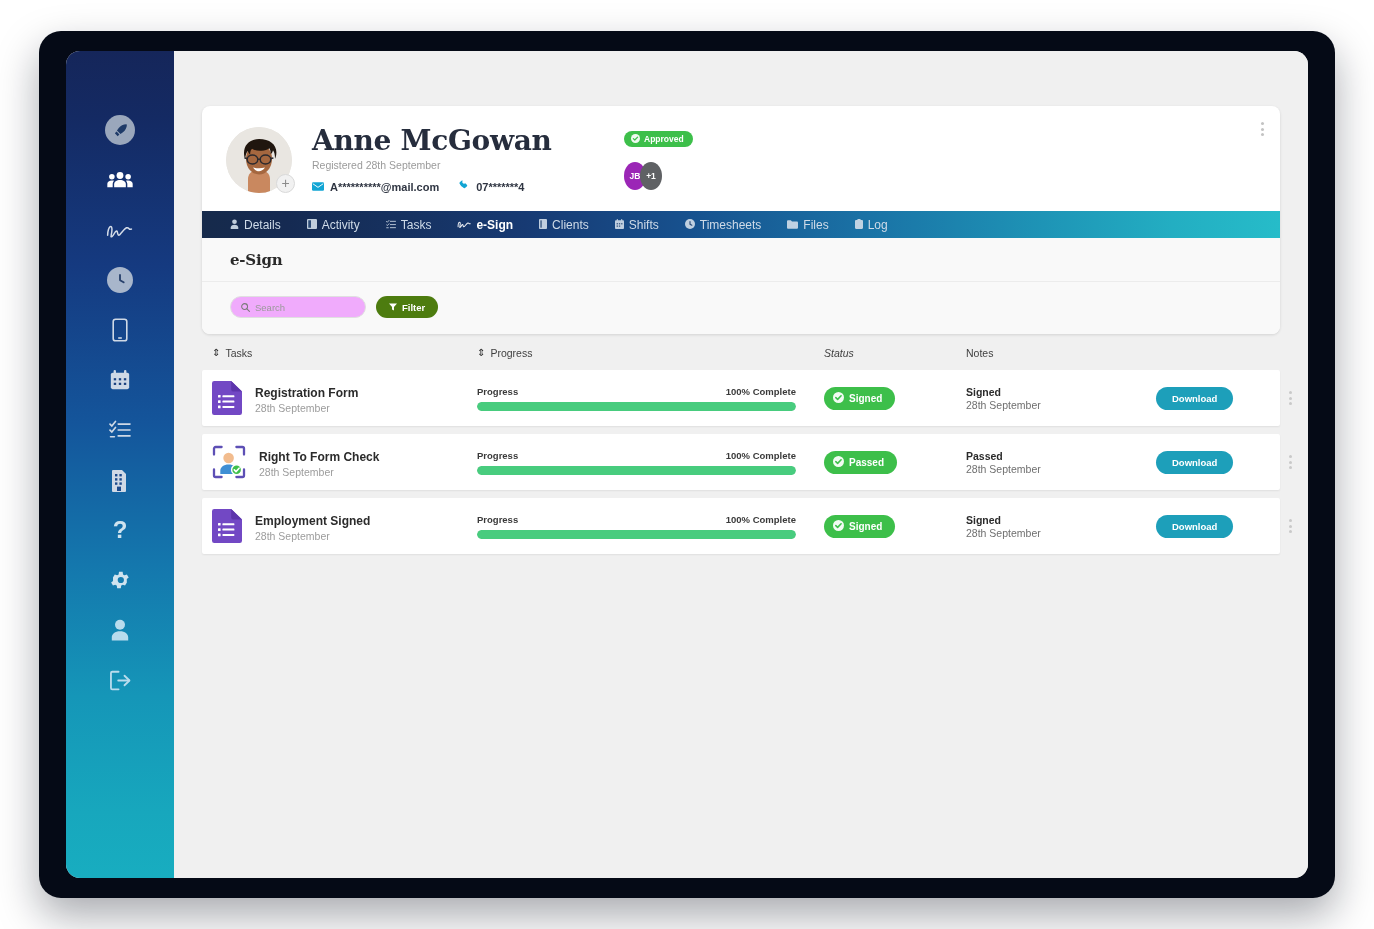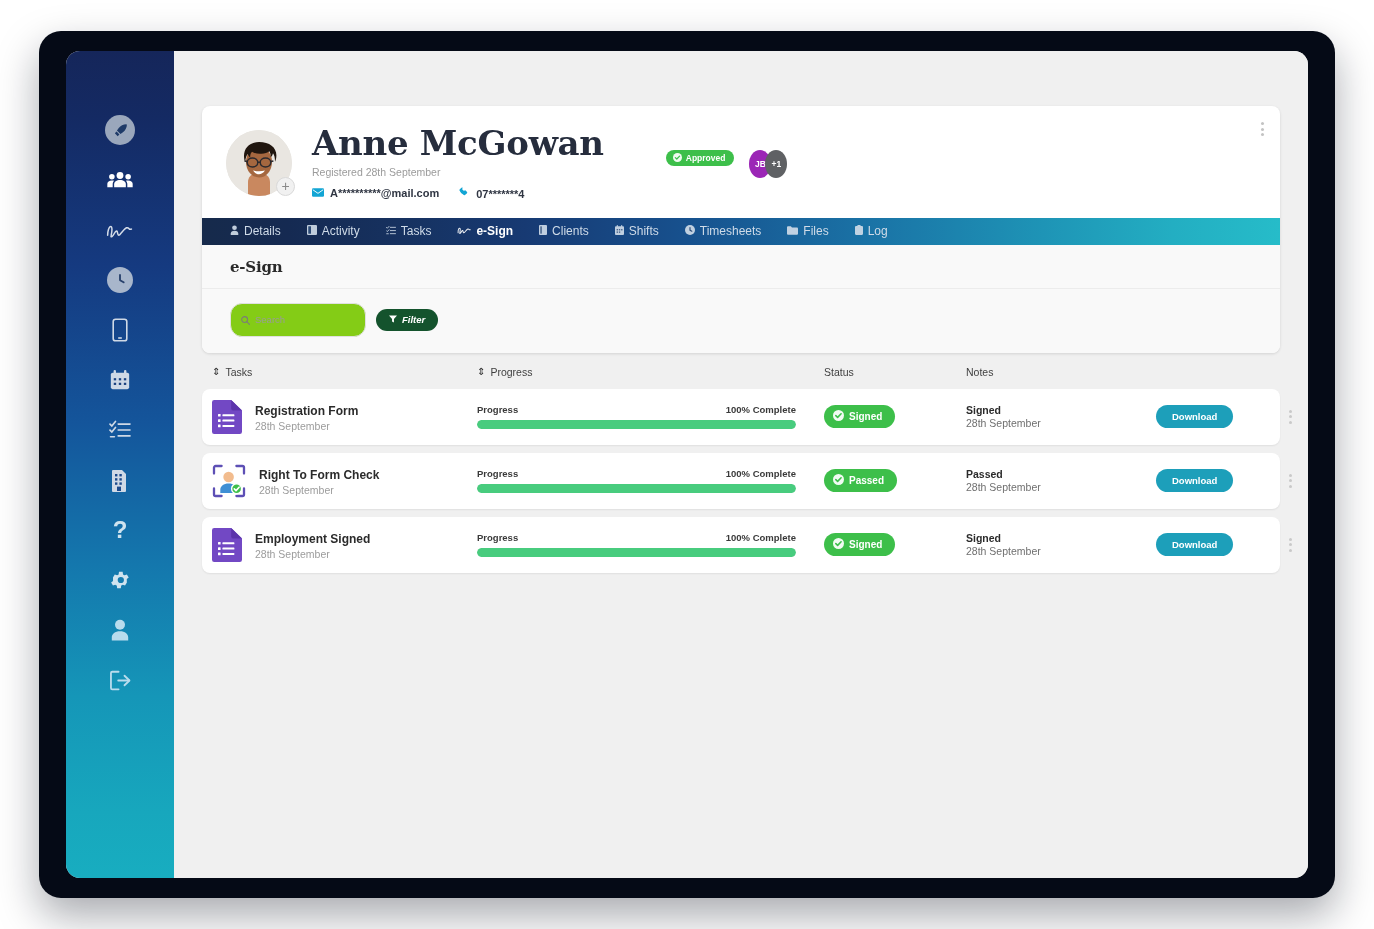--- a/index.html
+++ b/index.html
@@ -125,21 +125,21 @@
     border: 1px solid #d9d9d9;
     color: #8a8a8a;
     font-size: 14px;
     line-height: 16px;
     text-align: center;
     font-family: "Liberation Sans", sans-serif;
   }
   #profile-info { flex: 0 0 auto; min-width: 250px; }
   #profile-name {
     font-family: "DejaVu Serif", serif;
-    font-size: 34px;
+    font-size: 28px;
     font-weight: bold;
     color: #262d3d;
     letter-spacing: -0.3px;
     line-height: 1.05;
   }
   #profile-registered {
     font-size: 10.5px;
     color: #9b9b9b;
     margin-top: 4px;
     margin-bottom: 9px;
@@ -151,21 +151,21 @@
     font-size: 11px;
     font-weight: bold;
     color: #2f3542;
   }
   .contact-chunk { display: flex; align-items: flex-end; gap: 6px; }
   .contact-chunk svg { flex: 0 0 auto; }
 
   #profile-badges {
     margin-left: 62px;
     display: flex;
-    flex-direction: row;
+    flex-direction: column;
     align-items: flex-start;
     gap: 15px;
     padding-top: 2px;
   }
   .pill-approved {
     background: #3dbf4a;
     color: #fff;
     border-radius: 10px;
     font-size: 8.5px;
     font-weight: bold;
@@ -233,75 +233,74 @@
     padding: 14px 0 16px 28px;
     display: flex;
     align-items: center;
     gap: 10px;
   }
   #search-box {
     width: 136px;
     height: 22px;
     border: 1px solid #e0e0e0;
     border-radius: 12px;
-    background: #84cc16;
+    background: #f0abfc;
     display: flex; align-items: center;
-    padding: 16px 10px;
+    padding: 4px 10px;
     gap: 5px;
   }
   #search-input {
     border: none; outline: none;
     font-size: 9.5px;
     color: #555;
     background: transparent;
     width: 100%;
     font-family: "Liberation Sans", sans-serif;
   }
   #search-input::placeholder { color: #9a9a9a; }
   #filter-button {
-    background: #14532d;
+    background: #4d7c0f;
     color: #fff;
     border: none;
     border-radius: 12px;
     height: 22px;
     padding: 0 13px;
     font-size: 9.5px;
     font-weight: bold;
     display: flex; align-items: center; gap: 5px;
     cursor: pointer;
     font-family: "Liberation Sans", sans-serif;
-    font-style: italic;
   }
 
   
   #list-area { margin: 0 12px; padding-top: 2px; }
   #list-header {
     display: flex;
     align-items: center;
     height: 34px;
     padding: 0 10px 0 10px;
     font-size: 10.5px;
     color: #3f3f3f;
   }
   .col-name    { flex: 0 0 265px; display: flex; align-items: center; gap: 5px; }
   .col-prog    { flex: 0 0 347px; display: flex; align-items: center; gap: 5px; }
-  .col-status  { flex: 0 0 142px; }
+  .col-status  { flex: 0 0 142px; font-style: italic; }
   .col-notes   { flex: 0 0 190px; }
   .col-action  { flex: 1 1 auto; }
 
   .sort-arrow { color: #2b2b2b; font-size: 10px; line-height: 1; }
 
   .row {
     background: #ffffff;
     height: 56px;
     display: flex;
     align-items: center;
     padding: 0 10px;
     margin-bottom: 8px;
-    border-radius: 8px;
+    border-radius: 2px;
     box-shadow: 0 1px 2px rgba(0,0,0,0.07);
   }
   .row-name { display: flex; align-items: center; gap: 13px; flex: 0 0 265px; }
   .doc-icon { width: 30px; height: 34px; flex: 0 0 30px; }
   .rtw-icon { width: 34px; height: 34px; flex: 0 0 34px; }
   .row-title { font-size: 12px; font-weight: bold; color: #2b2b2b; line-height: 1.25; }
   .row-sub { font-size: 10.5px; color: #9c9c9c; margin-top: 1px; }
 
   .row-prog { flex: 0 0 347px; padding-right: 28px; }
   .prog-top {

